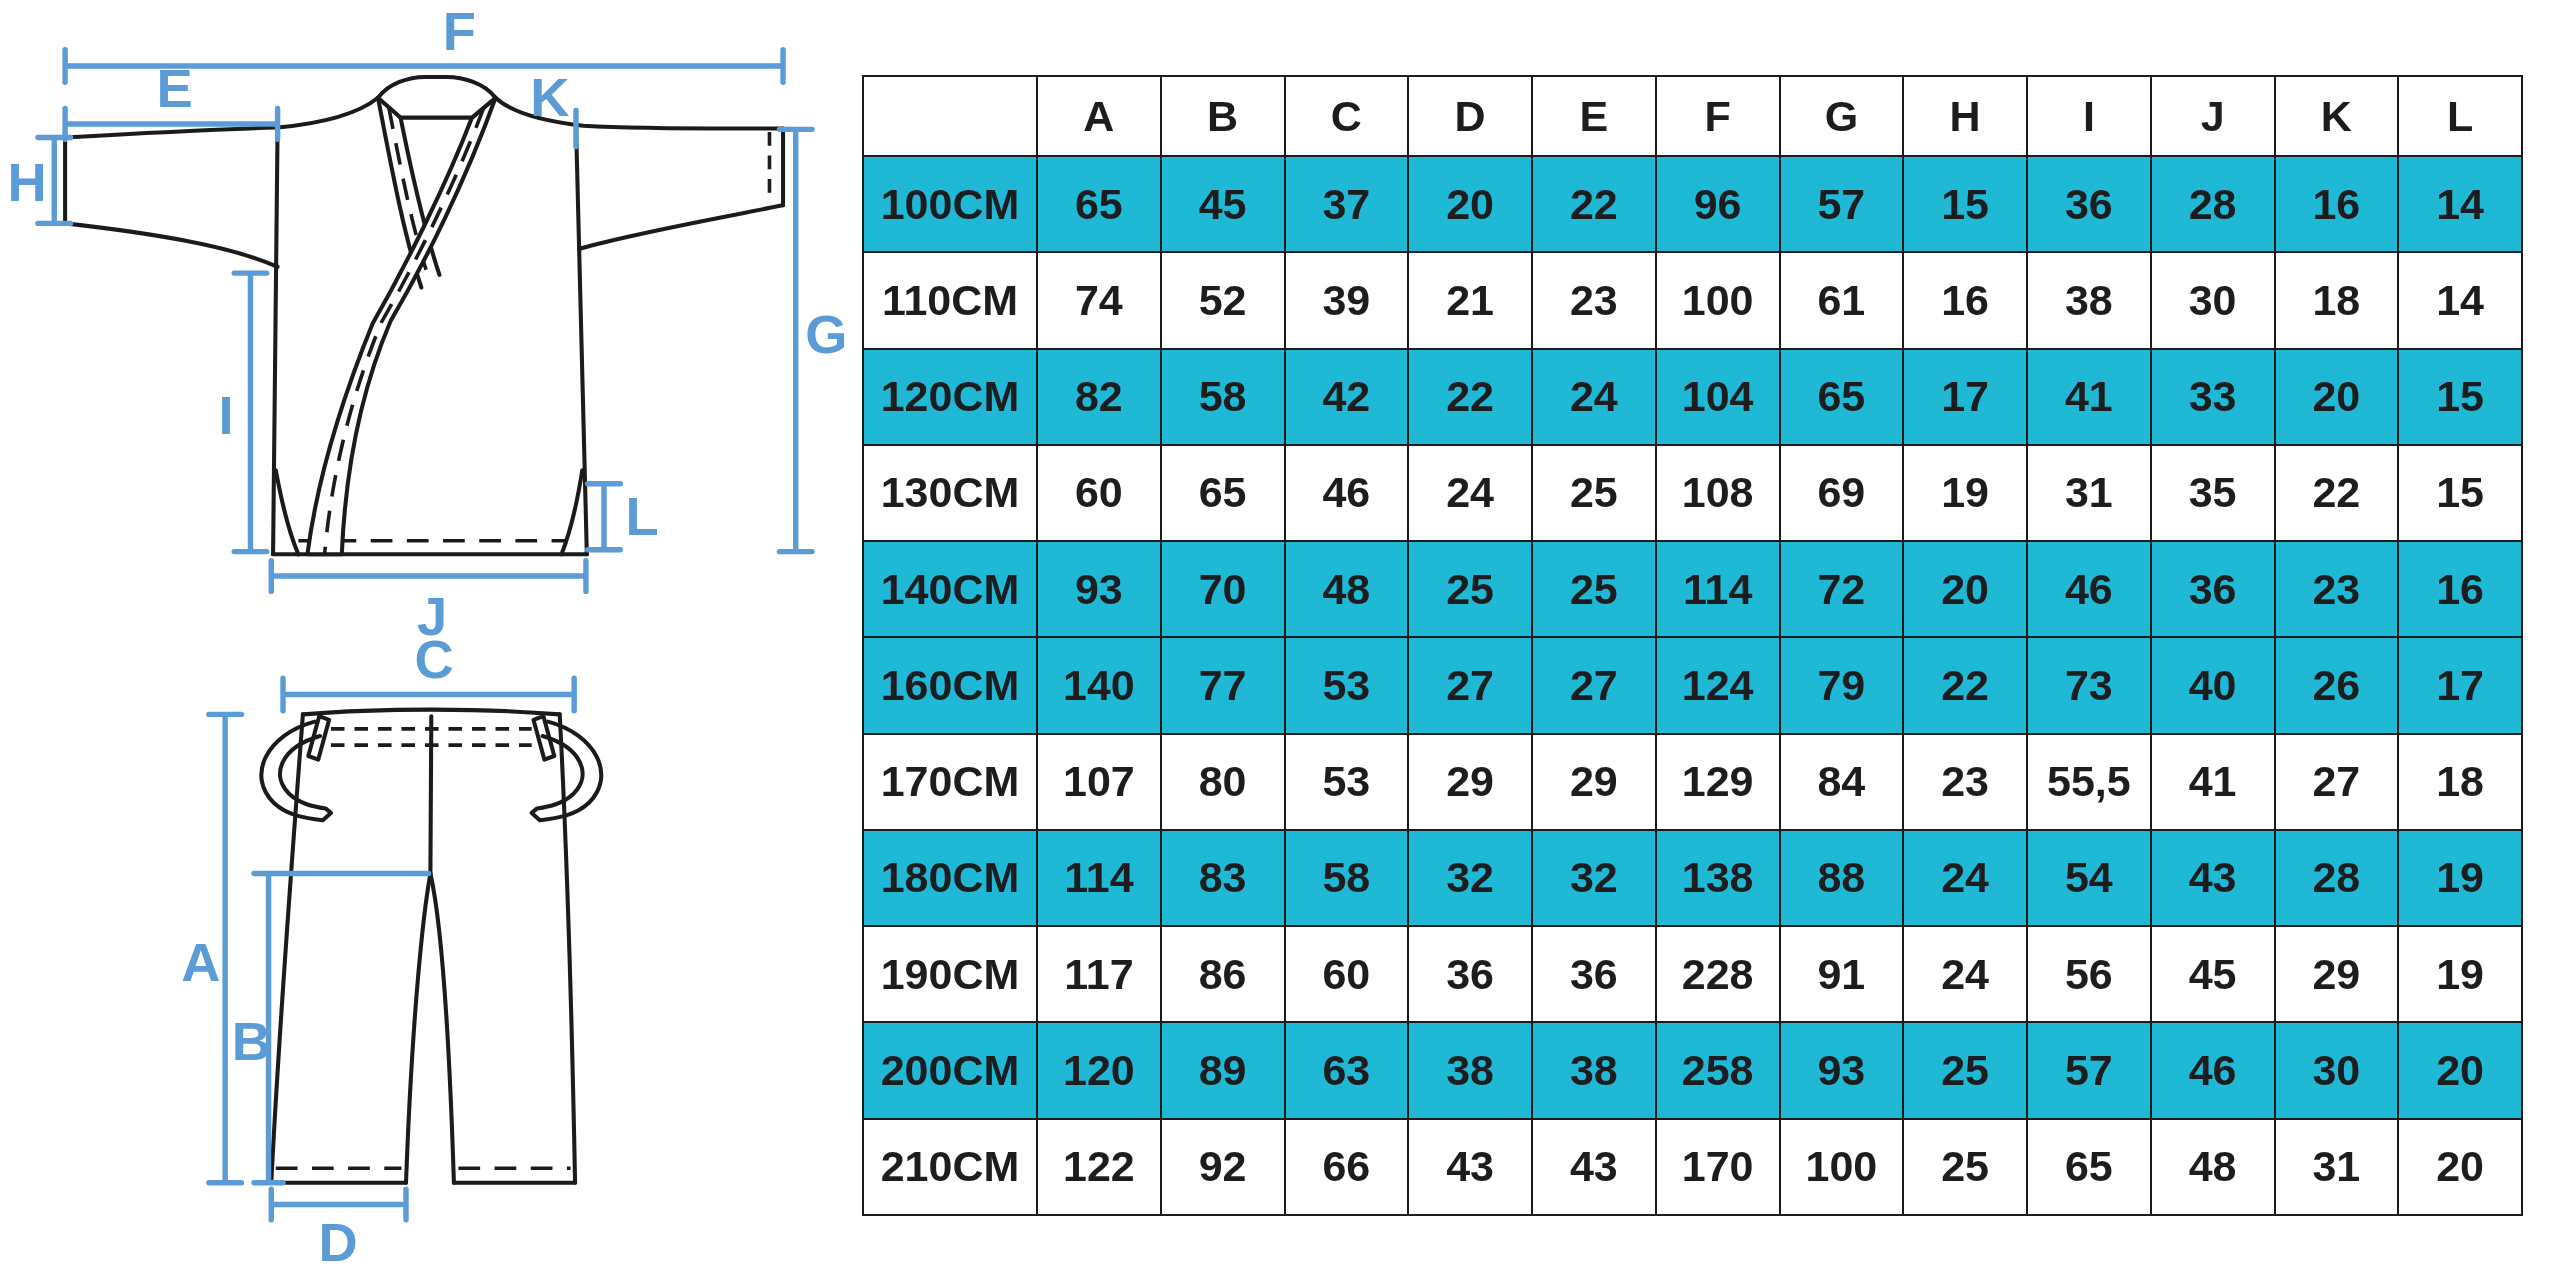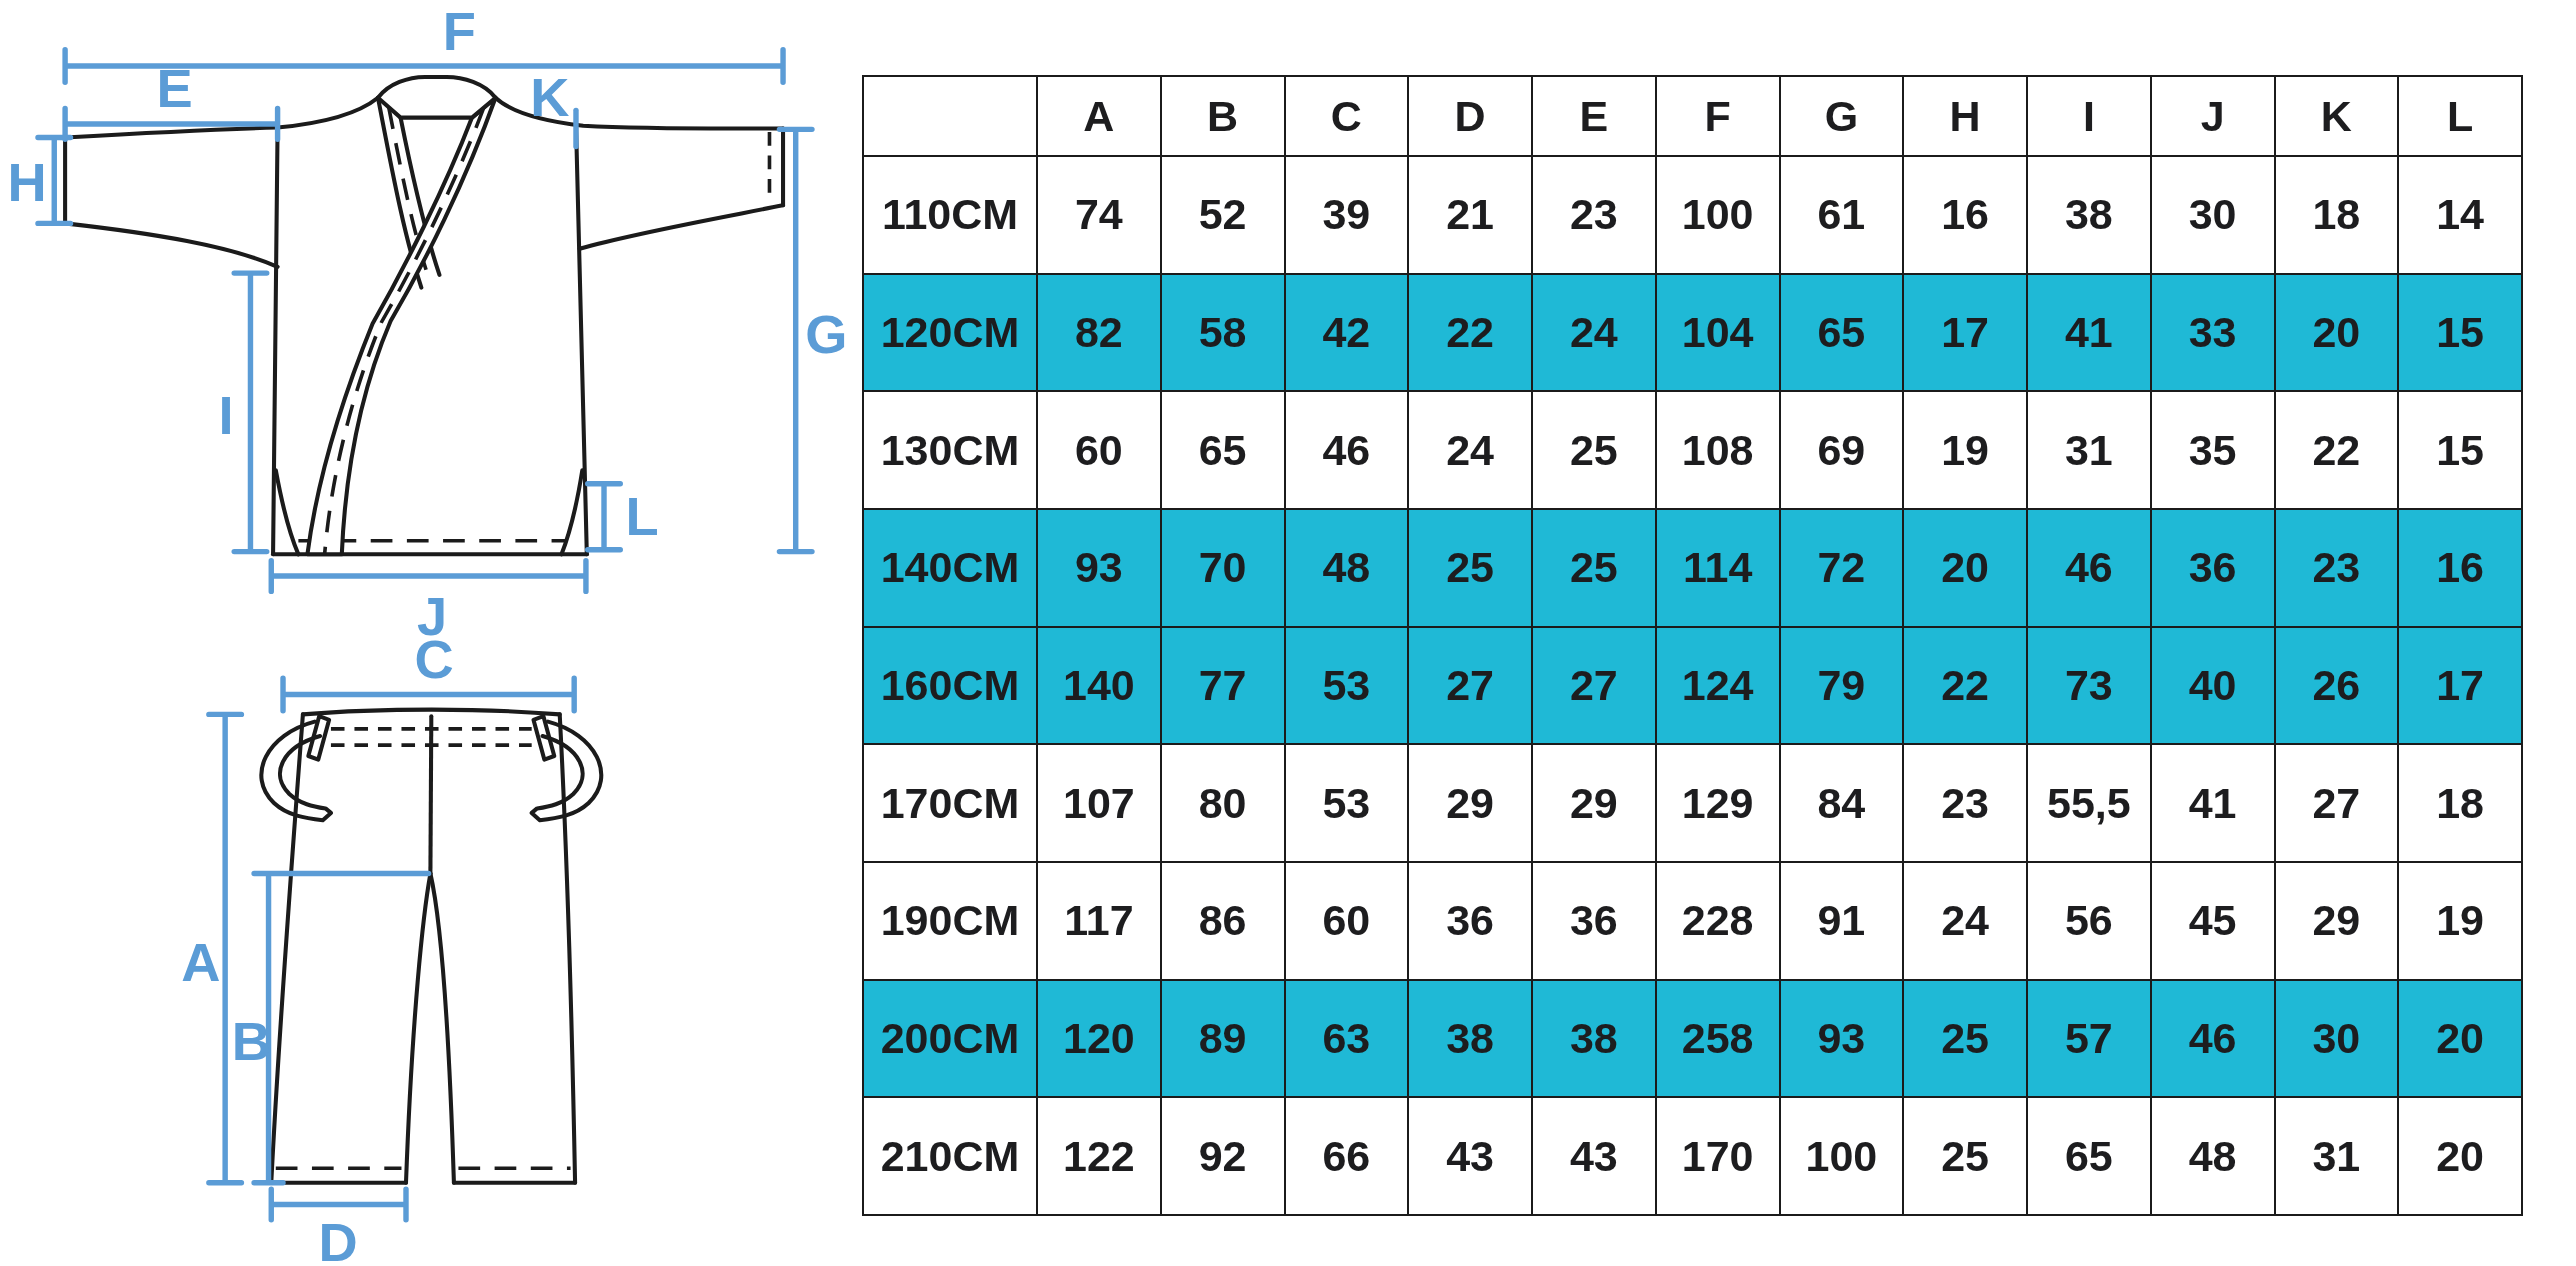--- a/index.html
+++ b/index.html
@@ -153,20 +153,35 @@
           <th>F</th>
           <th>G</th>
           <th>H</th>
           <th>I</th>
           <th>J</th>
           <th>K</th>
           <th>L</th>
         </tr>
       </thead>
     <tbody>
+        <tr class="hl">
+          <th>100CM</th>
+          <td>65</td>
+          <td>45</td>
+          <td>37</td>
+          <td>20</td>
+          <td>22</td>
+          <td>96</td>
+          <td>57</td>
+          <td>15</td>
+          <td>36</td>
+          <td>28</td>
+          <td>16</td>
+          <td>14</td>
+        </tr>
         <tr>
           <th>110CM</th>
           <td>74</td>
           <td>52</td>
           <td>39</td>
           <td>21</td>
           <td>23</td>
           <td>100</td>
           <td>61</td>
           <td>16</td>
@@ -243,20 +258,35 @@
           <td>29</td>
           <td>29</td>
           <td>129</td>
           <td>84</td>
           <td>23</td>
           <td>55,5</td>
           <td>41</td>
           <td>27</td>
           <td>18</td>
         </tr>
+        <tr class="hl">
+          <th>180CM</th>
+          <td>114</td>
+          <td>83</td>
+          <td>58</td>
+          <td>32</td>
+          <td>32</td>
+          <td>138</td>
+          <td>88</td>
+          <td>24</td>
+          <td>54</td>
+          <td>43</td>
+          <td>28</td>
+          <td>19</td>
+        </tr>
         <tr>
           <th>190CM</th>
           <td>117</td>
           <td>86</td>
           <td>60</td>
           <td>36</td>
           <td>36</td>
           <td>228</td>
           <td>91</td>
           <td>24</td>

